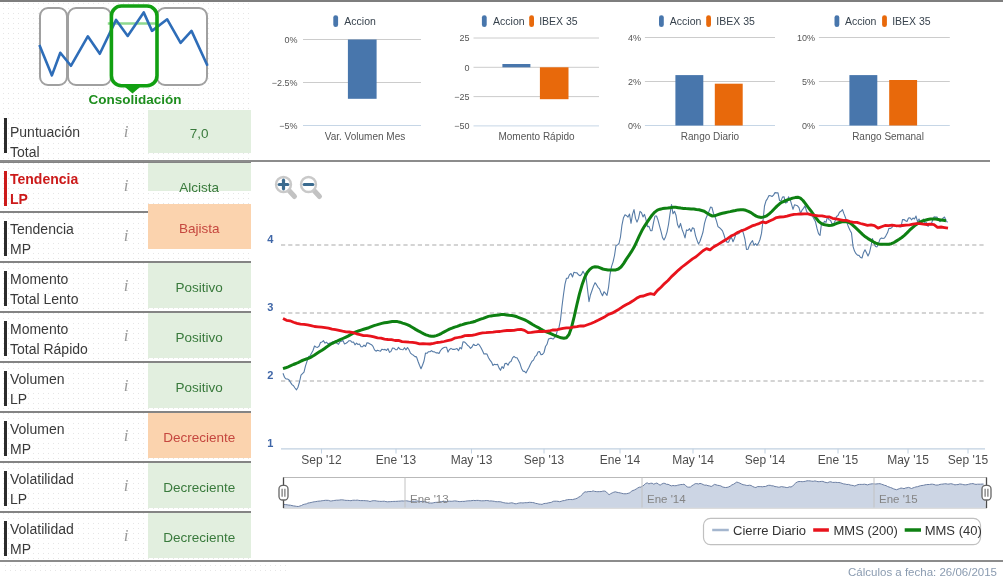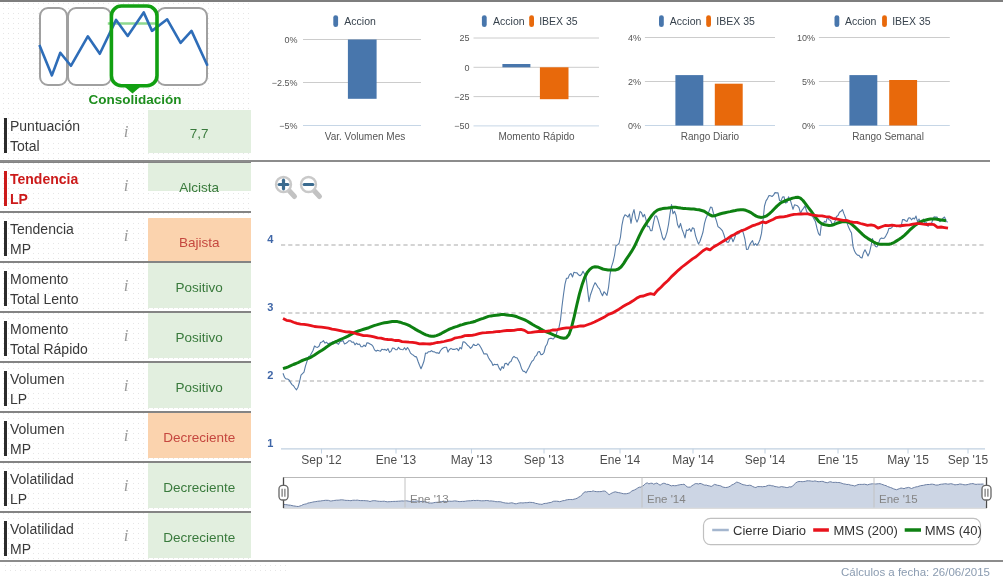--- a/index.html
+++ b/index.html
@@ -15,42 +15,42 @@
 .botline { position:absolute; left:0; top:560px; width:1003px; height:2px; background:#8c8c8c; }
 .bar { position:absolute; left:4px; width:3.3px; height:35px; }
 .lbl { position:absolute; left:10px; font-size:14px; line-height:19.5px; color:#3a3a3a; }
 .lbl.red { color:#cc1a1a; font-weight:bold; }
 .info { position:absolute; left:119px; width:14px; text-align:center;
   font-family:"Liberation Serif", serif; font-style:italic; font-size:17px; color:#9a9a9a; }
 .cell { position:absolute; left:147.5px; width:103.5px; text-align:center; font-size:13.5px; }
 .cell.g { background:#e2efdf; color:#397a3c; }
 .cell.o { background:#fbd3ae; color:#c5473f; }
 .rline { position:absolute; left:0; width:251px; height:1.7px; background:#848484; }
-.footer { position:absolute; top:566px; right:13px; font-size:11.5px; color:#8a9bb0; }
+.footer { position:absolute; top:566px; right:6px; font-size:11.5px; color:#8a9bb0; }
 </style></head>
 <body>
 <div class="dots"></div>
 <div class="dots2"></div>
 <div class="white-r"></div>
 <div class="topline"></div>
 
   <div class="bar" style="top:117.5px;background:#2b2b2b"></div>
-  <div class="lbl" style="top:117px">Puntuación<br>Total</div>
+  <div class="lbl" style="top:123px">Puntuación<br>Total</div>
   <div class="info" style="top:122px">i</div>
-  <div class="cell g" style="top:110px;height:43px;line-height:48px">7,7</div>
+  <div class="cell g" style="top:110px;height:43px;line-height:48px">7,0</div>
   <div class="rline" style="top:161px"></div>
   <div class="bar" style="top:170.5px;background:#cc1a1a"></div>
   <div class="lbl red" style="top:170px">Tendencia<br>LP</div>
   <div class="info" style="top:176px">i</div>
   <div class="cell g" style="top:163px;height:28px;line-height:50px">Alcista</div>
   <div class="rline" style="top:211px"></div>
   <div class="bar" style="top:220.5px;background:#2b2b2b"></div>
   <div class="lbl" style="top:220px">Tendencia<br>MP</div>
   <div class="info" style="top:226px">i</div>
-  <div class="cell o" style="top:218px;height:45px;line-height:50px">Bajista</div>
+  <div class="cell o" style="top:204px;height:45px;line-height:50px">Bajista</div>
   <div class="rline" style="top:261px"></div>
   <div class="bar" style="top:270.5px;background:#2b2b2b"></div>
   <div class="lbl" style="top:270px">Momento<br>Total Lento</div>
   <div class="info" style="top:276px">i</div>
   <div class="cell g" style="top:263px;height:45px;line-height:50px">Positivo</div>
   <div class="rline" style="top:311px"></div>
   <div class="bar" style="top:320.5px;background:#2b2b2b"></div>
   <div class="lbl" style="top:320px">Momento<br>Total Rápido</div>
   <div class="info" style="top:326px">i</div>
   <div class="cell g" style="top:313px;height:45px;line-height:50px">Positivo</div>

